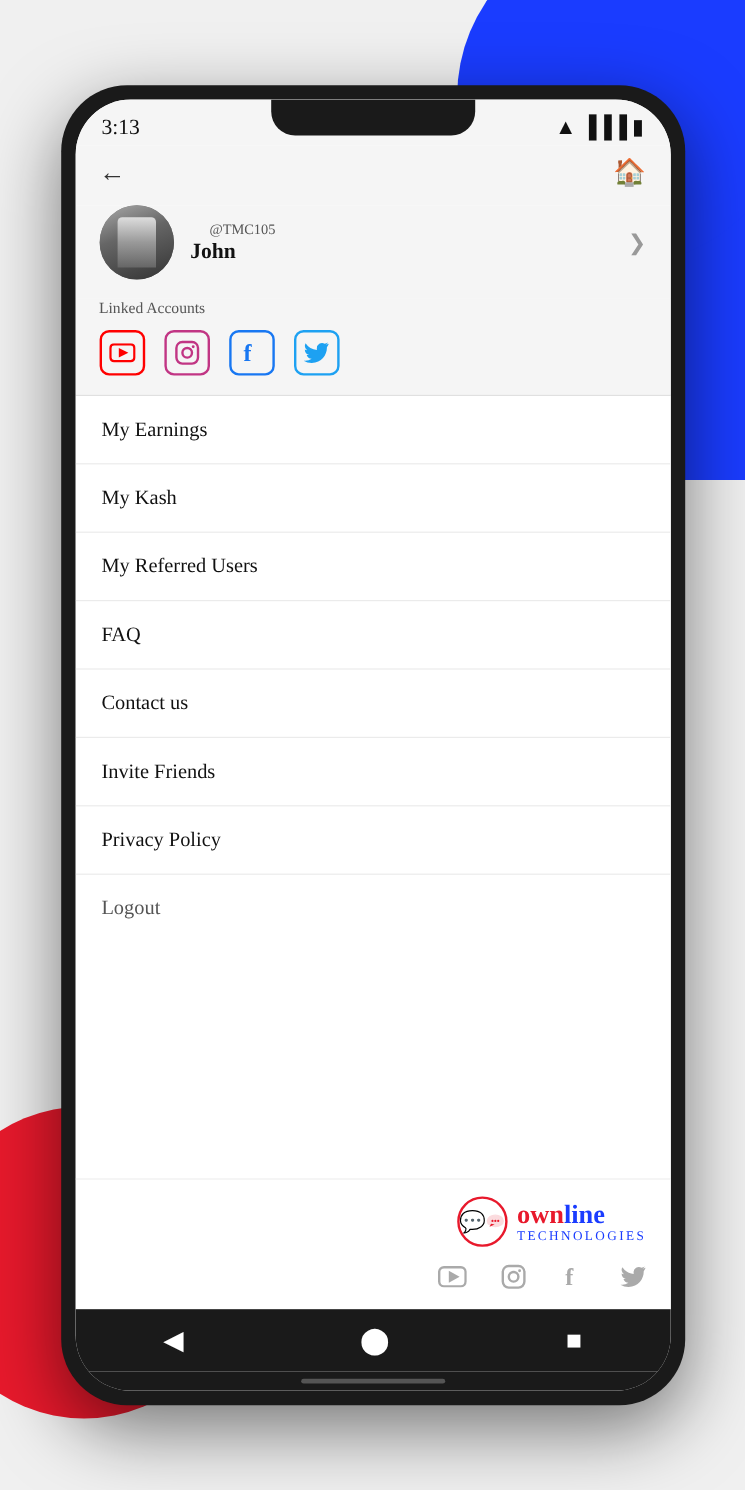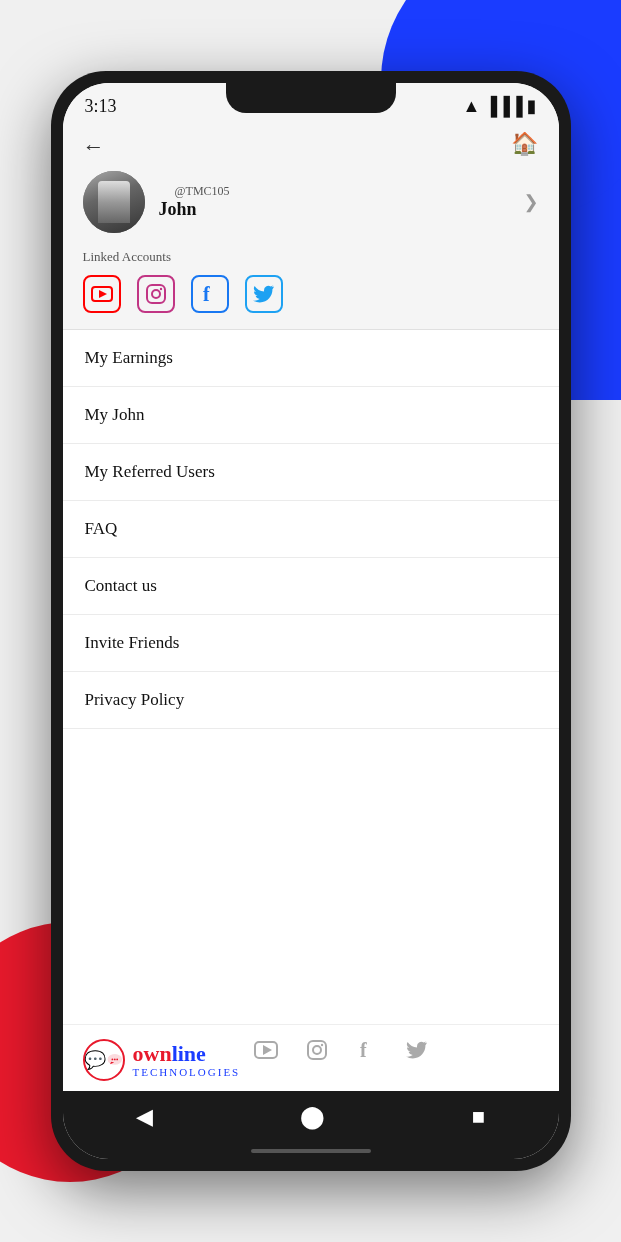--- a/index.html
+++ b/index.html
@@ -225,22 +225,22 @@
       display: flex;
       align-items: center;
     }
 
     
     .phone-footer {
       background: #fff;
       padding: 14px 20px 10px;
       border-top: 1px solid #eee;
       display: flex;
-      flex-direction: row;
-      align-items: flex-start;
+      flex-direction: column;
+      align-items: flex-end;
       gap: 14px;
       flex-shrink: 0;
     }
     .brand-logo {
       display: flex;
       align-items: center;
       gap: 8px;
     }
     .brand-icon {
       width: 42px;
@@ -369,36 +369,39 @@
       </div>
     </div>
 
     <div class="section-divider"></div>
 
     <div class="menu-list">
       <div class="menu-item">
         <span>My Earnings</span>
       </div>
       <div class="menu-item">
-        <span>My John</span>
+        <span>My Kash</span>
       </div>
       <div class="menu-item">
         <span>My Referred Users</span>
       </div>
       <div class="menu-item">
         <span>FAQ</span>
       </div>
       <div class="menu-item">
         <span>Contact us</span>
       </div>
       <div class="menu-item">
         <span>Invite Friends</span>
       </div>
       <div class="menu-item">
         <span>Privacy Policy</span>
+      </div>
+      <div class="menu-item" style="color:#555; border-bottom:none;">
+        <span>Logout</span>
       </div>
     </div>
 
     <div class="phone-footer">
       <div class="brand-logo">
         <div class="brand-icon">
           <svg width="26" height="22" viewBox="0 0 26 22" fill="none">
             <ellipse cx="13" cy="10" rx="11" ry="8" fill="#e8192c" opacity="0.15" stroke="#e8192c" stroke-width="2"></ellipse>
             <path d="M7 14 L5 18 L12 15" fill="#e8192c"></path>
             <circle cx="9" cy="10" r="1.5" fill="#e8192c"></circle>

